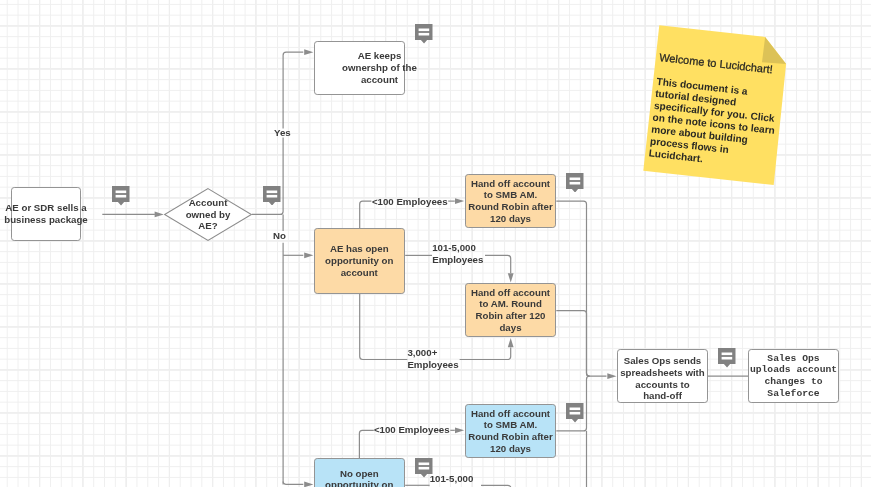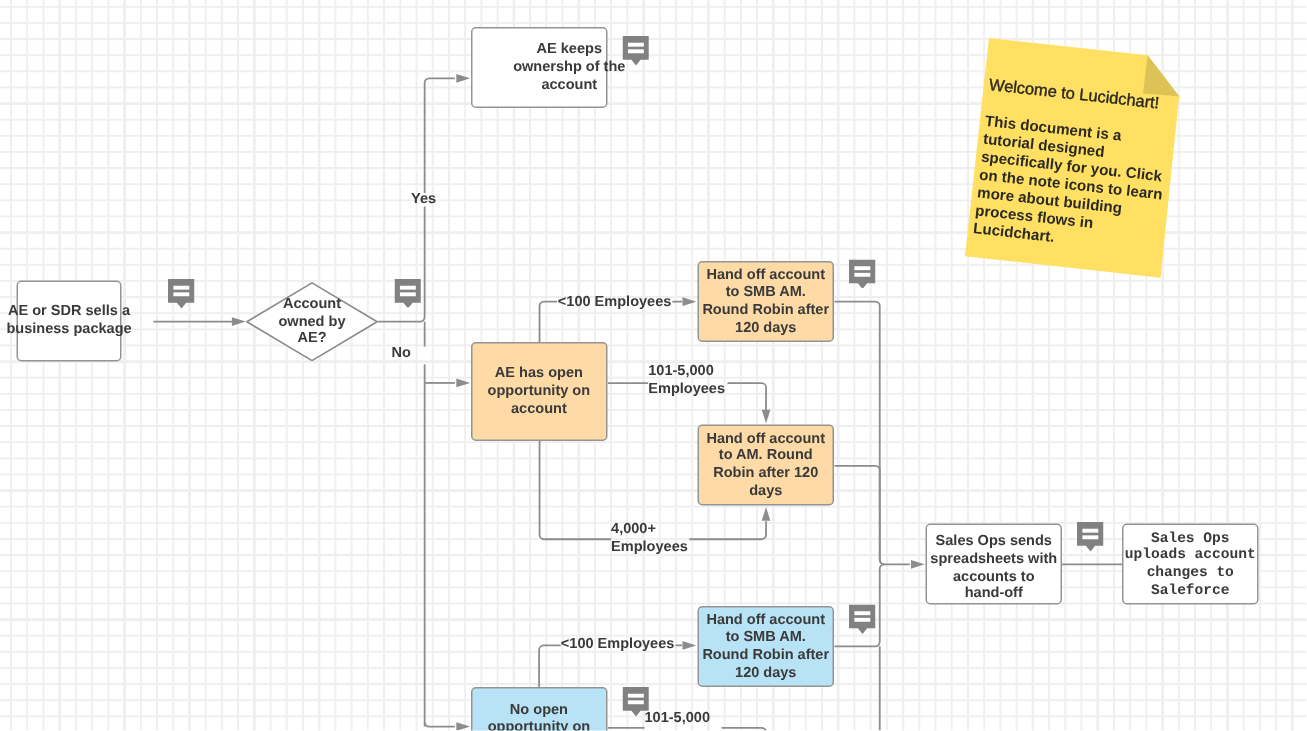--- a/index.html
+++ b/index.html
@@ -145,21 +145,21 @@
 
   <div class="diamond" style="left:164px;top:188px;width:88px;height:53px;">
     <svg width="88" height="53" viewBox="0 0 88 53">
       <polygon points="44,0.6 87.4,26.5 44,52.4 0.6,26.5" fill="#ffffff" stroke="#8c8c8c" stroke-width="1.1"></polygon>
     </svg>
     <div class="dtext">
         <span>Account<br>owned by<br>AE?</span>
       </div>
   </div>
 
-  <div class="node white" style="left:314px;top:18px;width:91px;height:54px;padding-left:40px;">
+  <div class="node white" style="left:314px;top:41px;width:91px;height:54px;padding-left:40px;">
     <span>AE keeps<br>ownershp of the<br>account</span>
   </div>
 
   <div class="node orange" style="left:313.5px;top:228px;width:91.5px;height:66px;">
     <span>AE has open<br>opportunity on<br>account</span>
   </div>
 
   <div class="node orange" style="left:465px;top:174px;width:91px;height:54px;">
     <span>Hand off account<br>to SMB AM.<br>Round Robin after<br>120 days</span>
   </div>
@@ -178,25 +178,25 @@
 
   <div class="node white" style="left:617px;top:349px;width:91px;height:54px;align-items:flex-end;">
     <span>Sales Ops sends<br>spreadsheets with<br>accounts to<br>hand-off</span>
   </div>
 
   <div class="node white" style="left:748px;top:349px;width:91px;height:54px;font-family:Liberation Mono, monospace;">
     <span>Sales Ops<br>uploads account<br>changes to<br>Saleforce</span>
   </div>
 
   <div class="elabel" style="left:274.0px;top:126.7px;">Yes</div>
-  <div class="elabel" style="left:261px;top:229.5px;">No</div>
+  <div class="elabel" style="left:273px;top:229.5px;">No</div>
   <div class="elabel" style="left:371.9px;top:196.0px;">&lt;100 Employees</div>
   <div class="elabel" style="left:432.2px;top:242.2px;text-align:left;">101-5,000
 Employees</div>
-  <div class="elabel" style="left:407.4px;top:346.9px;text-align:left;">4,000+
+  <div class="elabel" style="left:407.4px;top:346.9px;text-align:left;">3,000+
 Employees</div>
   <div class="elabel" style="left:373.9px;top:423.8px;">&lt;100 Employees</div>
   <div class="elabel" style="left:429.7px;top:472.7px;text-align:left;">101-5,000</div>
 
   <div class="noteicon" style="left:112.1px;top:186.0px;width:17.5px;height:19.6px;">
     <svg width="17.5" height="19.6" viewBox="0 0 17.5 19.6">
         <path d="M0 0 H17.5 V15.9 H12.1 L9.05 19.6 L5.9 15.9 H0 Z" fill="#818181"></path>
         <rect x="3.6" y="4.5" width="10.6" height="2.6" fill="#ffffff"></rect>
         <rect x="3.6" y="8.9" width="10.6" height="2.6" fill="#ffffff"></rect>
       </svg>

